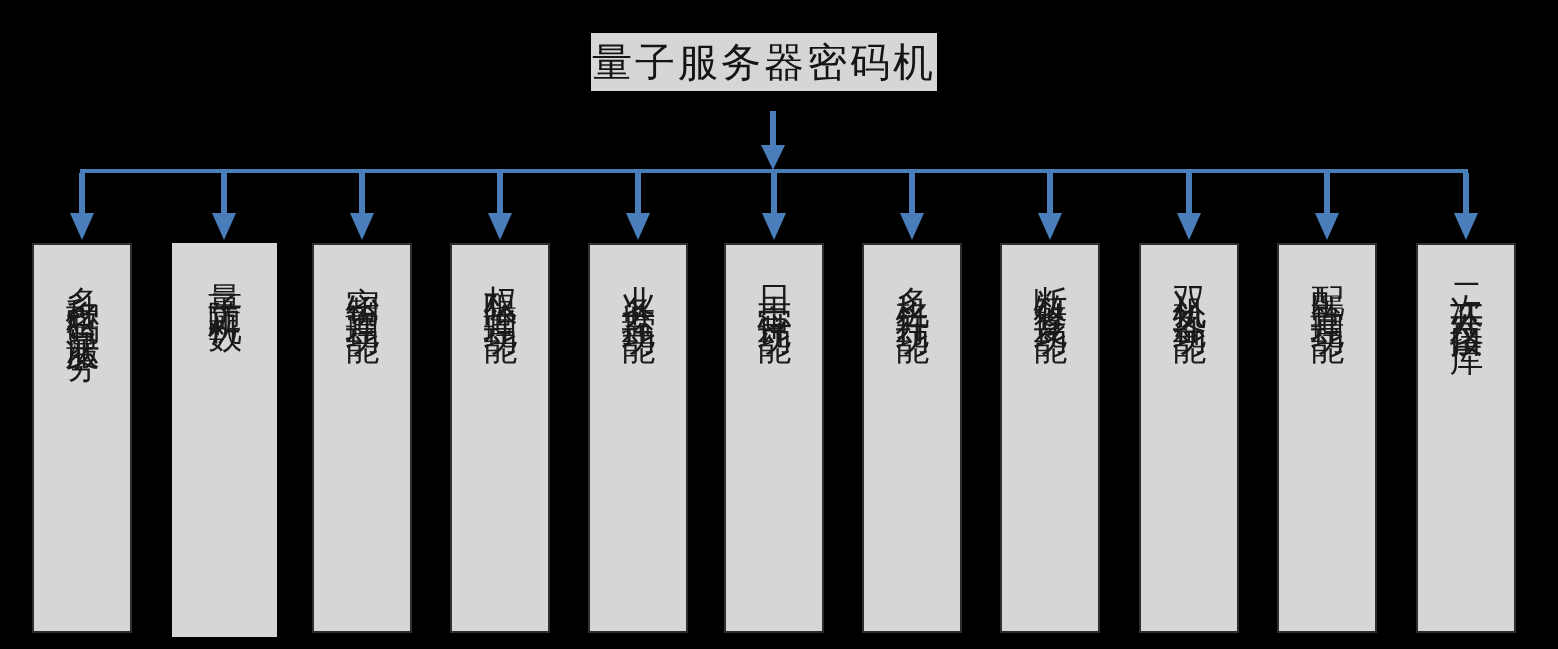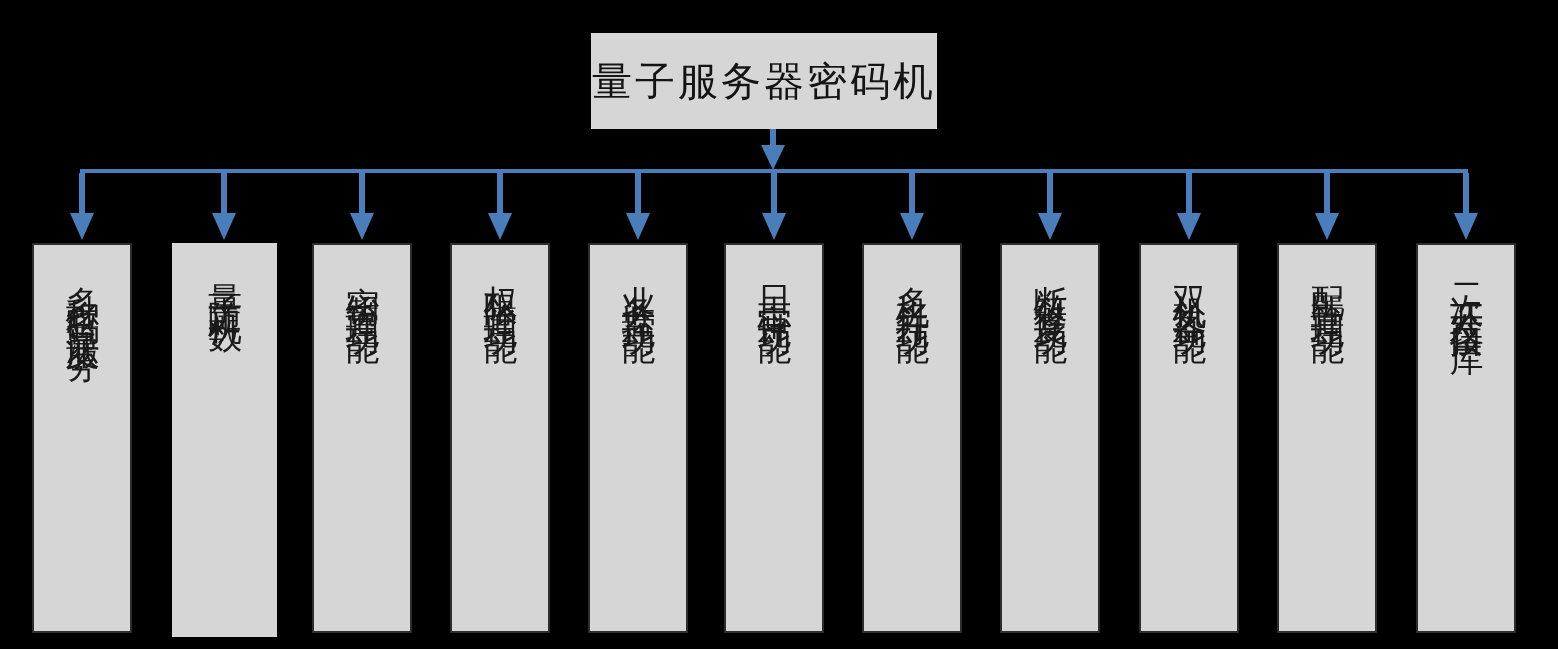--- a/index.html
+++ b/index.html
@@ -20,21 +20,21 @@
     left: 0;
     top: 0;
     width: 1558px;
     height: 649px;
   }
   .root-box {
     position: absolute;
     left: 591px;
     top: 33px;
     width: 346px;
-    height: 96px;
+    height: 58px;
     background: #d6d6d6;
     display: flex;
     align-items: center;
     justify-content: center;
     box-sizing: border-box;
   }
   .root-label {
     font-size: 40px;
     letter-spacing: 3px;
     color: #141414;

